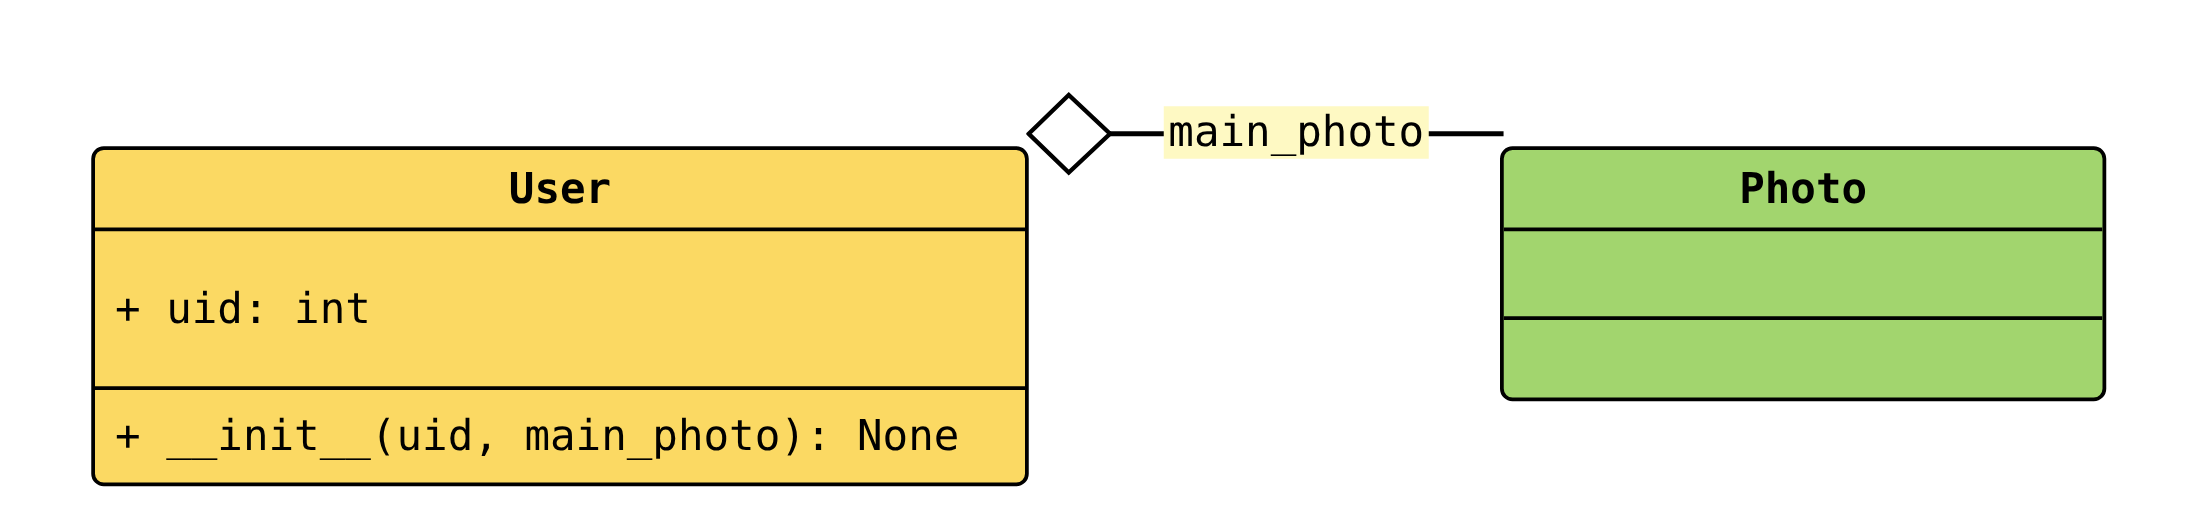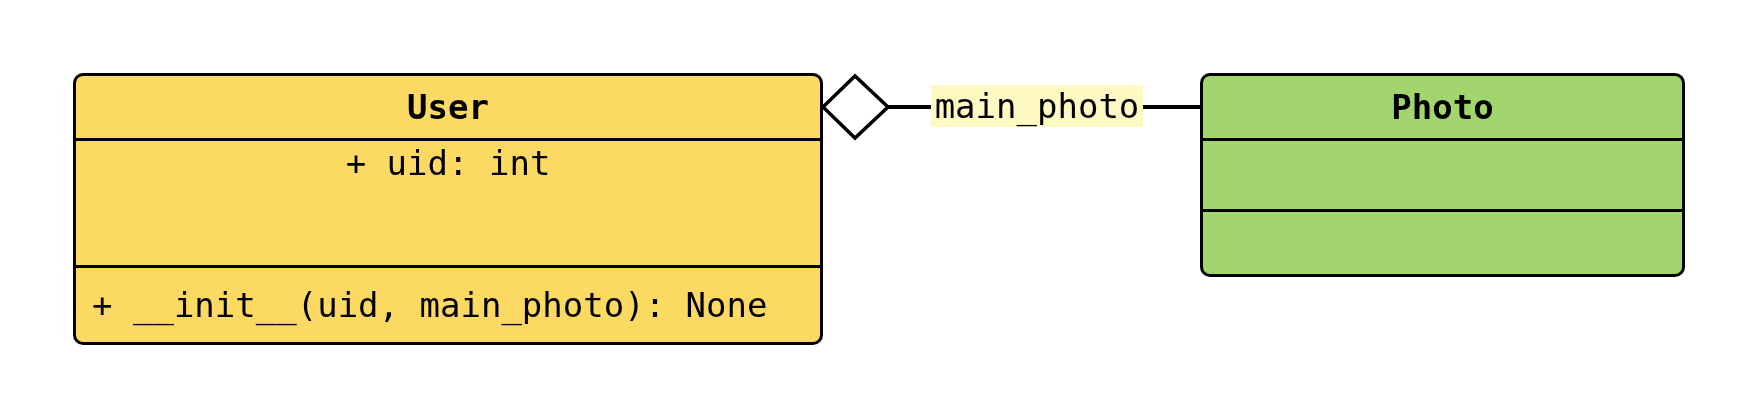--- a/index.html
+++ b/index.html
@@ -15,20 +15,21 @@
     overflow: hidden;
     font-family: "DejaVu Sans Mono", "Liberation Mono", monospace;
     color: #000000;
   }
   .class-box {
     position: absolute;
     border: 3px solid #000000;
     border-radius: 10px;
     overflow: hidden;
     box-sizing: border-box;
+    margin-top: 44px;
   }
   .user-box {
     left: 73px;
     top: 73px;
     width: 750px;
     height: 272px;
     background: #FBD963;
   }
   .photo-box {
     left: 1200px;
@@ -44,21 +45,21 @@
   .sect + .sect {
     border-top: 3px solid #000000;
   }
   .sect.title {
     display: flex;
     align-items: center;
     justify-content: center;
     font-weight: bold;
   }
   .user-box .sect.title   { height: 62px; }
-  .user-box .sect.attrs   { height: 127px; display: flex; justify-content: center; padding: 0 16px; line-height: 45px; }
+  .user-box .sect.attrs   { height: 127px; display: flex; flex-direction: column; justify-content: center; padding: 0 16px; line-height: 45px; }
   .user-box .sect.methods { height: 77px;  display: flex; align-items: center; padding: 1px 16px; }
   .photo-box .sect.title   { height: 62px; }
   .photo-box .sect.attrs   { height: 71px; }
   .photo-box .sect.methods { height: 65px; }
   .row { white-space: pre; }
   .type-bold { font-weight: bold; }
   .connector-svg {
     position: absolute;
     left: 821px;
     top: 70px;

